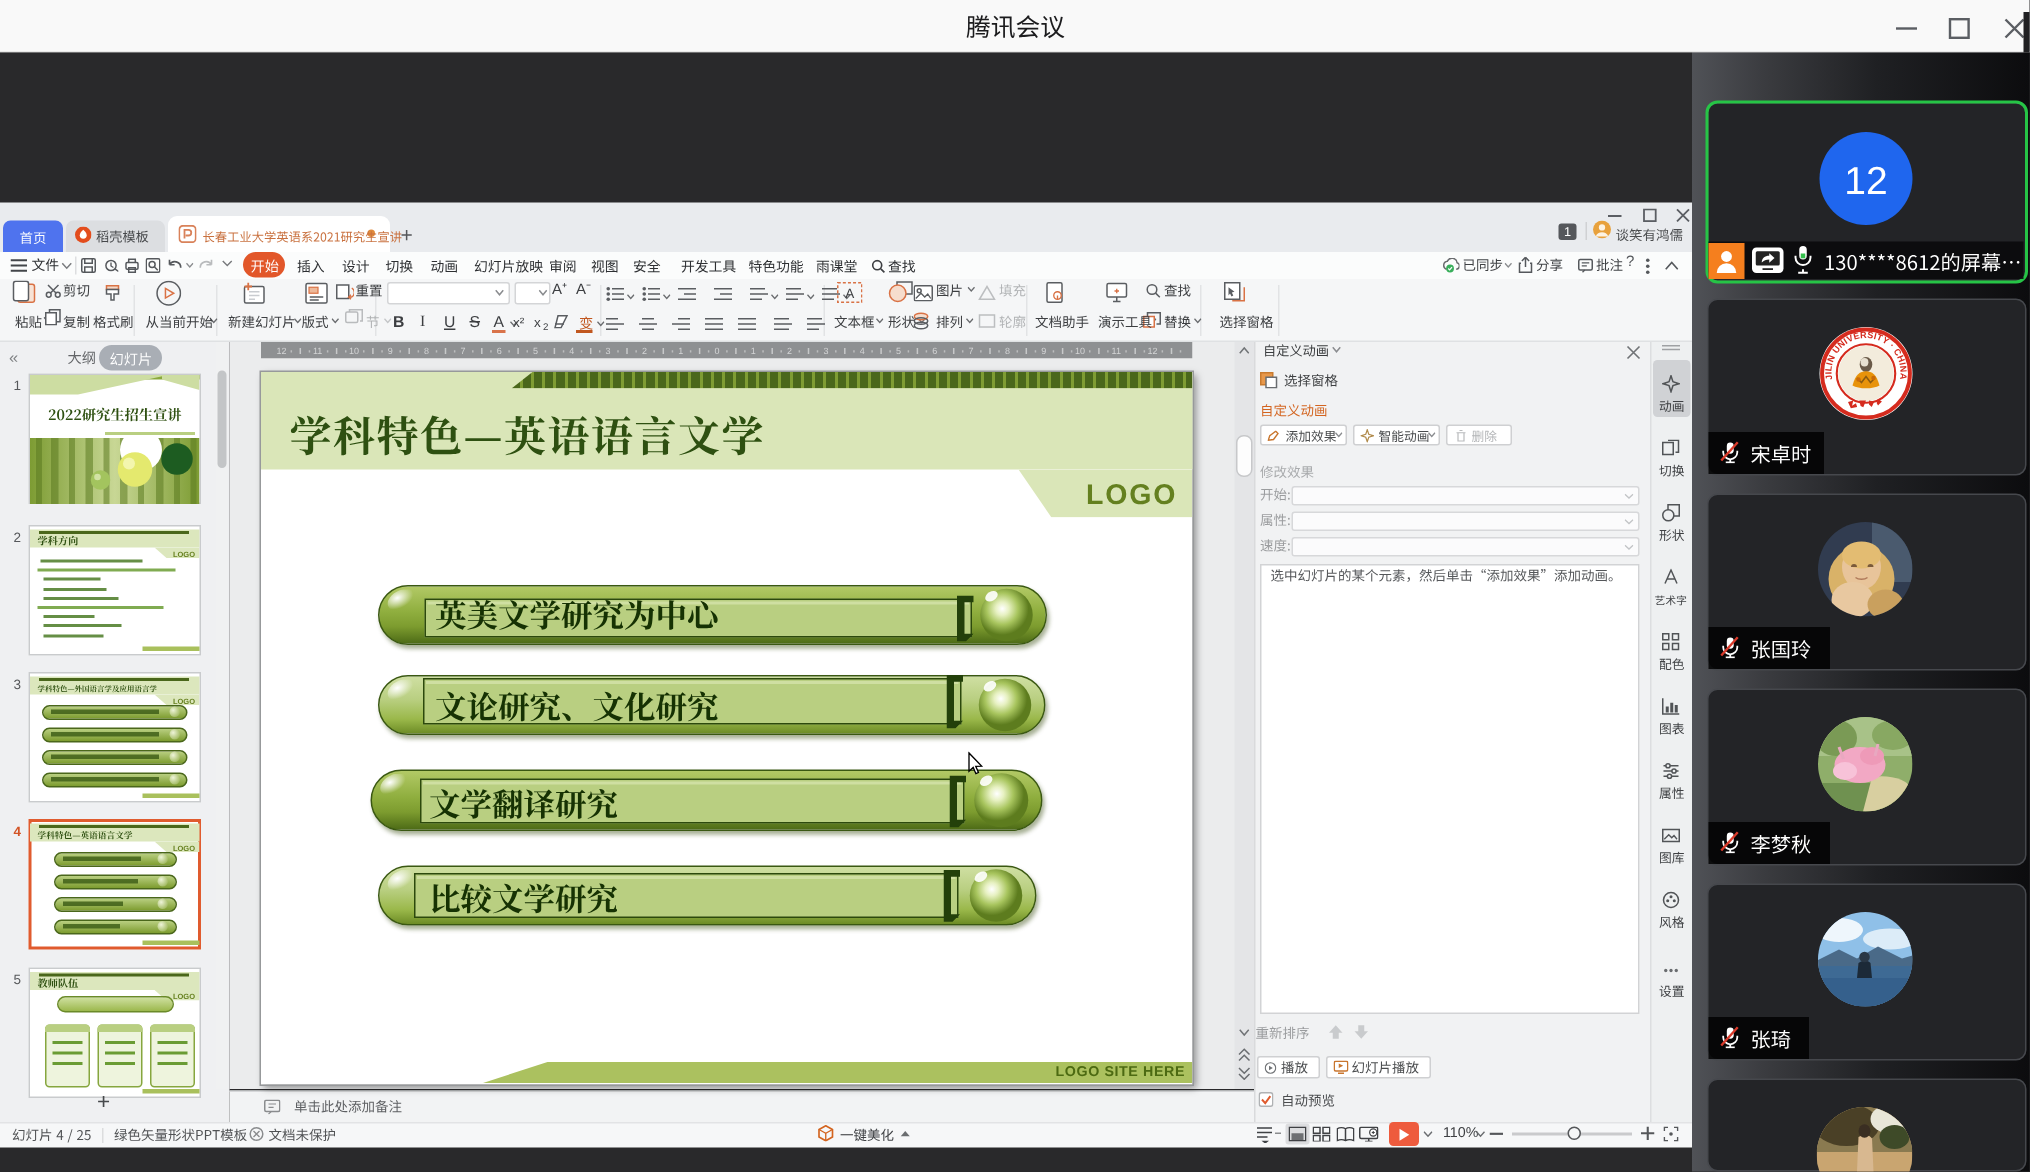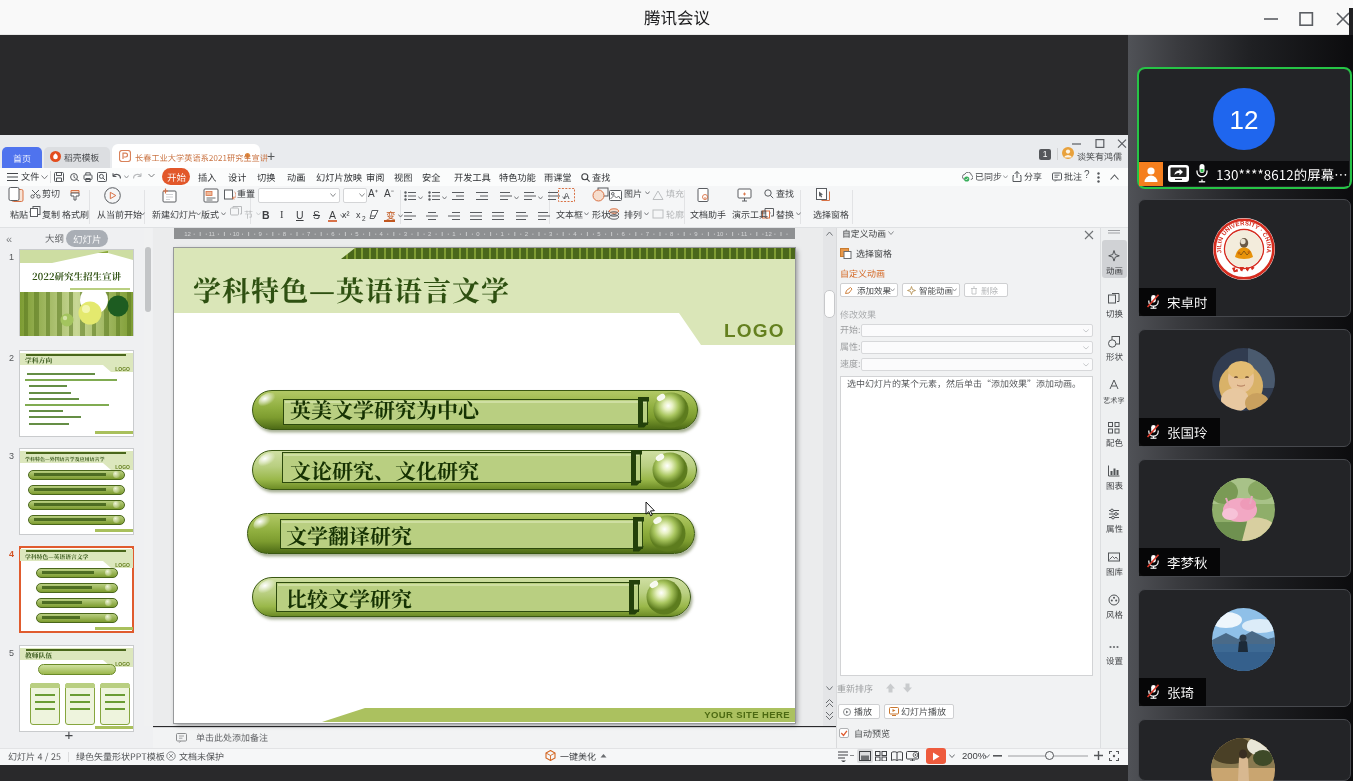--- a/index.html
+++ b/index.html
@@ -619,21 +619,21 @@
 <svg style="position:absolute;left:176px;top:733px;" width="11" height="10" viewBox="0 0 11 10">
     <rect x="0.5" y="0.5" width="10" height="7.5" rx="1" fill="none" stroke="#8a8c8e"></rect>
     <path d="M3 9.8L4.8 8M3 3h5M3 5.2h3.4" stroke="#8a8c8e" stroke-width=".8" fill="none"></path>
   </svg>
 <div style="position:absolute;left:174px;top:248px;width:621px;height:475px;background:#fff;box-shadow:2px 2px 5px rgba(0,0,0,.4);outline:1px solid #97999b"></div>
 <div style="position:absolute;left:174px;top:248px;width:621px;height:65px;background:#dae6b8"></div>
 <div style="position:absolute;left:341px;top:248px;width:454px;height:11px;background:repeating-linear-gradient(90deg,#4a671b 0 5.5px,#7f9c33 5.5px 7.5px);clip-path:polygon(14px 0,100% 0,100% 100%,0 100%)"></div>
 <div style="position:absolute;left:679px;top:313px;width:116px;height:32px;background:#dae6b8;clip-path:polygon(0 0,116px 0,116px 32px,22px 32px)"></div>
 <div style="position:absolute;left:724px;top:320.9px;font:700 19px/1 'Liberation Sans',sans-serif;color:#64801f;letter-spacing:1.2px;white-space:pre;">LOGO</div>
 <div style="position:absolute;left:322px;top:708px;width:473px;height:14px;background:#abc15f;clip-path:polygon(43px 0,100% 0,100% 100%,0 100%)"></div>
-<div style="position:absolute;left:790px;top:710.0px;font:700 9.5px/1 'Liberation Sans',sans-serif;color:#4c6a12;letter-spacing:0.4px;white-space:pre;transform:translateX(-100%);">YOUR SITE HERE</div>
+<div style="position:absolute;left:790px;top:710.0px;font:700 9.5px/1 'Liberation Sans',sans-serif;color:#4c6a12;letter-spacing:0.4px;white-space:pre;transform:translateX(-100%);">LOGO SITE HERE</div>
 <div style="position:absolute;left:252px;top:390px;width:446px;height:40px;background:linear-gradient(180deg,#b2c966 0%,#8fae3e 45%,#7d9c2f 70%,#4d6b16 100%);border:1px solid #3a5812;border-radius:20.0px;box-shadow:1.5px 2.5px 3px rgba(60,80,20,.45)"></div>
 <svg style="position:absolute;left:258px;top:393px;" width="26" height="16" viewBox="0 0 26 16">
     <defs>
       <radialGradient id="lg252390" cx="35%" cy="30%">
         <stop offset="0" stop-color="#fff" stop-opacity="1"></stop>
         <stop offset=".45" stop-color="#fff" stop-opacity=".55"></stop>
         <stop offset="1" stop-color="#fff" stop-opacity="0"></stop>
       </radialGradient>
     </defs>
     <ellipse cx="11" cy="7" rx="11" ry="7" fill="url(#lg252390)" transform="rotate(-22 11 7)"></ellipse>
@@ -892,21 +892,21 @@
     <circle cx="9.5" cy="4" r="2.4" fill="#fff" stroke="#3f4144" stroke-width=".8"></circle>
     <path d="M8.5 4h2M9.5 3v2" stroke="#3f4144" stroke-width=".7"></path>
   </svg>
 <div style="position:absolute;left:926px;top:748px;width:20px;height:16px;background:#ee5b3d;border-radius:3px"></div>
 <svg style="position:absolute;left:932px;top:752px;" width="8" height="9" viewBox="0 0 8 9">
     <path d="M1 0.5L7.5 4.5L1 8.5z" fill="#fff"></path>
   </svg>
 <svg style="position:absolute;left:949px;top:754px;" width="6" height="5" viewBox="0 0 6 5">
     <path d="M0.3 0.5 L3 3.5 L5.7 0.5" fill="none" stroke="#6a6d70" stroke-width="1"></path>
   </svg>
-<div style="position:absolute;left:962px;top:751.0px;font:400 9.5px/1 'Liberation Sans',sans-serif;color:#3f4144;letter-spacing:0px;white-space:pre;">200%</div>
+<div style="position:absolute;left:962px;top:751.0px;font:400 9.5px/1 'Liberation Sans',sans-serif;color:#3f4144;letter-spacing:0px;white-space:pre;">110%</div>
 <svg style="position:absolute;left:984px;top:754px;" width="6" height="5" viewBox="0 0 6 5">
     <path d="M0.3 0.5 L3 3.5 L5.7 0.5" fill="none" stroke="#6a6d70" stroke-width="1"></path>
   </svg>
 <svg style="position:absolute;left:993px;top:755px;" width="9" height="2" viewBox="0 0 9 2">
     <rect width="9" height="1.6" fill="#55575a"></rect>
   </svg>
 <div style="position:absolute;left:1008px;top:755px;width:80px;height:1.5px;background:#c9cacc"></div>
 <div style="position:absolute;left:1045px;top:751px;width:9px;height:9px;background:#f6f7f8;border:1.4px solid #55575a;border-radius:50%"></div>
 <svg style="position:absolute;left:1094px;top:751px;" width="9" height="9" viewBox="0 0 9 9">
     <path d="M4.5 0v9M0 4.5h9" stroke="#55575a" stroke-width="1.4"></path>

